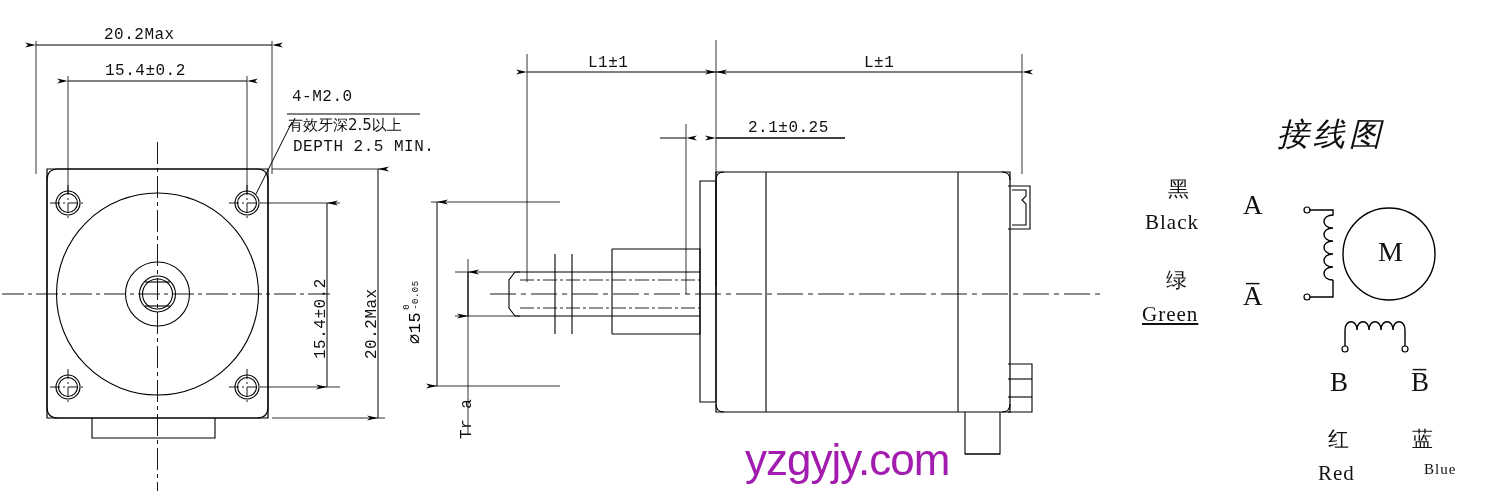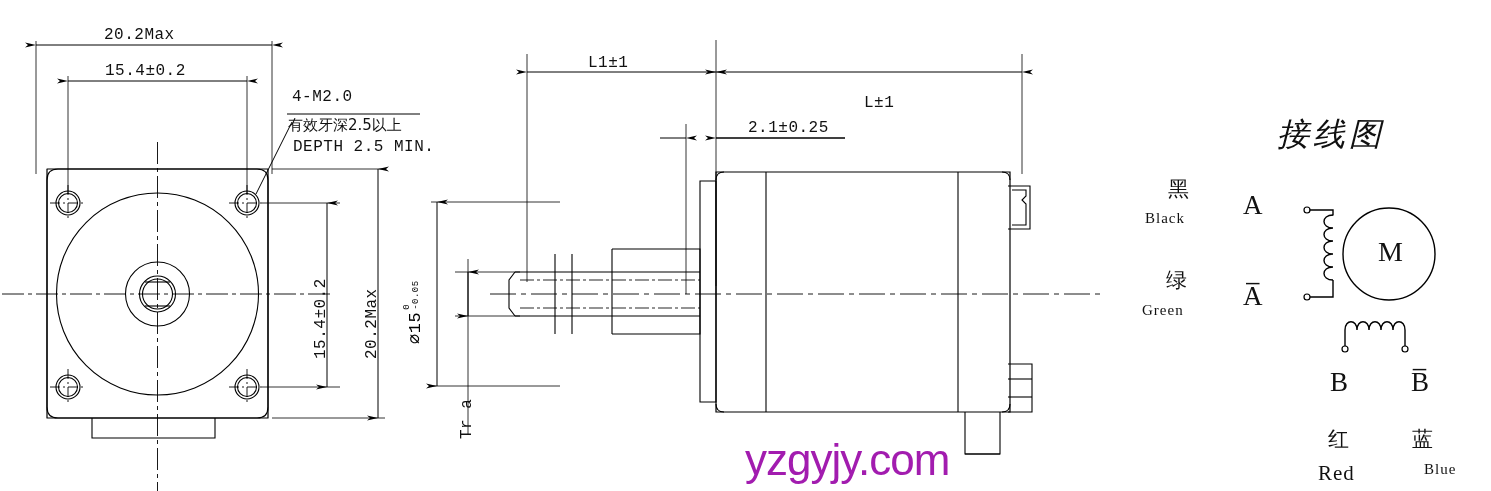--- a/index.html
+++ b/index.html
@@ -213,45 +213,45 @@
 <div class="lbl dimtxt rot90" style="left:312px;top:345px;">15.4±0.2</div>
 
 <div class="lbl dimtxt rot90" style="left:363px;top:345px;">20.2Max</div>
 
 <div class="lbl dimtxt" style="left:292px;top:74px;">4-M2.0</div>
 <div class="lbl cjk" style="left:288px;top:102px;font-size:15px;">有效牙深2.5以上</div>
 <div class="lbl dimtxt" style="left:293px;top:124px;">DEPTH 2.5 MIN.</div>
 
 <div class="lbl dimtxt" style="left:588px;top:40px;">L1±1</div>
 
-<div class="lbl dimtxt" style="left:864px;top:40px;margin-top:40px;">L±1</div>
+<div class="lbl dimtxt" style="left:864px;top:40px;">L±1</div>
 
 <div class="lbl dimtxt" style="left:748px;top:105px;">2.1±0.25</div>
 
 <div style="position:absolute;left:404px;top:330px;transform:rotate(-90deg);
             transform-origin:left top;display:flex;align-items:flex-start;">
   <span class="dimtxt" style="font-size:17px;">⌀15</span>
   <span style="display:inline-block;line-height:1;margin-left:2px;margin-top:-1px;">
     <span class="dimtxt" style="display:block;font-size:9px;">0</span>
     <span class="dimtxt" style="display:block;font-size:9px;">-0.05</span>
   </span>
 </div>
 
 <div class="lbl dimtxt rot90" style="left:458px;top:425px;">Tr a</div>
 
 <div class="wm" style="left:745px;top:421px;">yzgyjy.com</div>
 
 <div class="lbl cjk" style="left:1277px;top:99px;font-size:32px;letter-spacing:4px;font-style:italic;">接线图</div>
 
 <div class="lbl cjk" style="left:1168px;top:161px;font-size:21px;">黑</div>
-<div class="lbl serif" style="left:1145px;top:196px;font-size:15px;letter-spacing:1px;">Black</div>
+<div class="lbl serif" style="left:1145px;top:196px;font-size:21px;letter-spacing:1px;">Black</div>
 <div class="lbl serif" style="left:1243px;top:176px;font-size:27px;">A</div>
 
 <div class="lbl cjk" style="left:1166px;top:252px;font-size:21px;">绿</div>
-<div class="lbl serif" style="left:1142px;top:288px;font-size:15px;letter-spacing:1px;">Green</div>
+<div class="lbl serif" style="left:1142px;top:288px;font-size:21px;letter-spacing:1px;text-decoration:underline;">Green</div>
 <div class="lbl serif" style="left:1243px;top:267px;font-size:27px;">A̅</div>
 
 <div class="lbl serif" style="left:1330px;top:353px;font-size:27px;">B</div>
 <div class="lbl cjk" style="left:1328px;top:411px;font-size:21px;">红</div>
 <div class="lbl serif" style="left:1318px;top:447px;font-size:21px;letter-spacing:1px;">Red</div>
 
 <div class="lbl serif" style="left:1411px;top:353px;font-size:27px;">B̅</div>
 <div class="lbl cjk" style="left:1412px;top:411px;font-size:21px;">蓝</div>
 <div class="lbl serif" style="left:1398px;top:447px;font-size:15px;letter-spacing:1px;margin-left:26px;">Blue</div>
 

